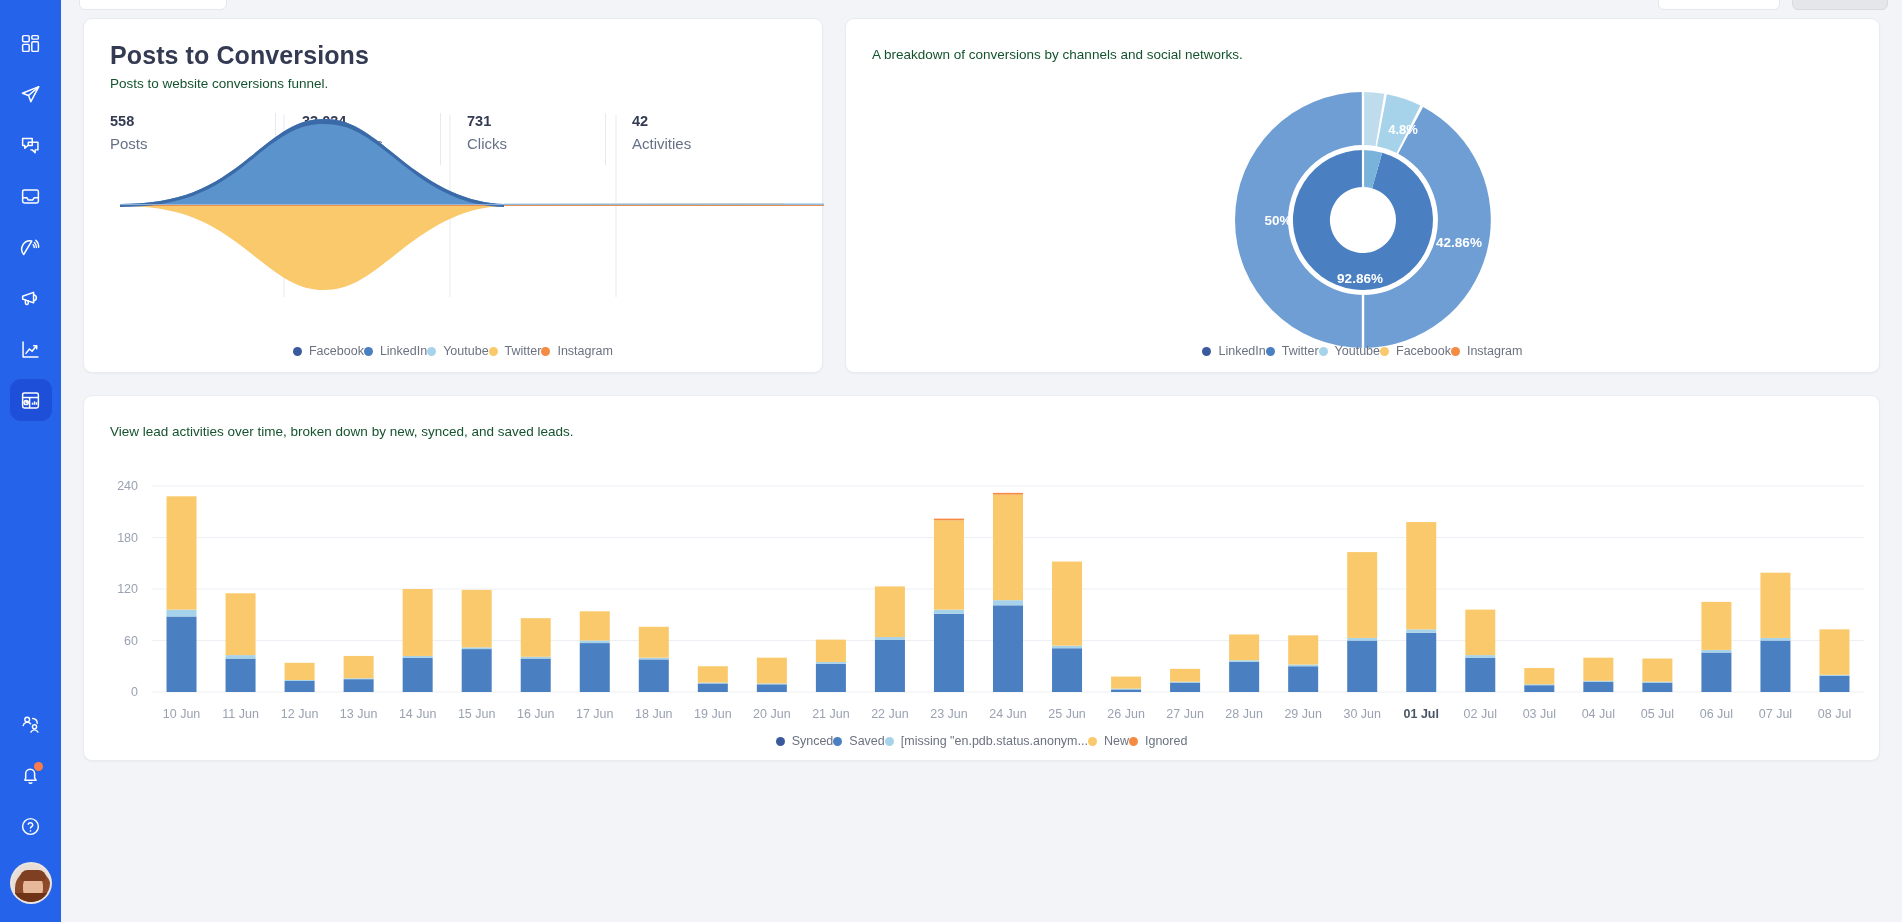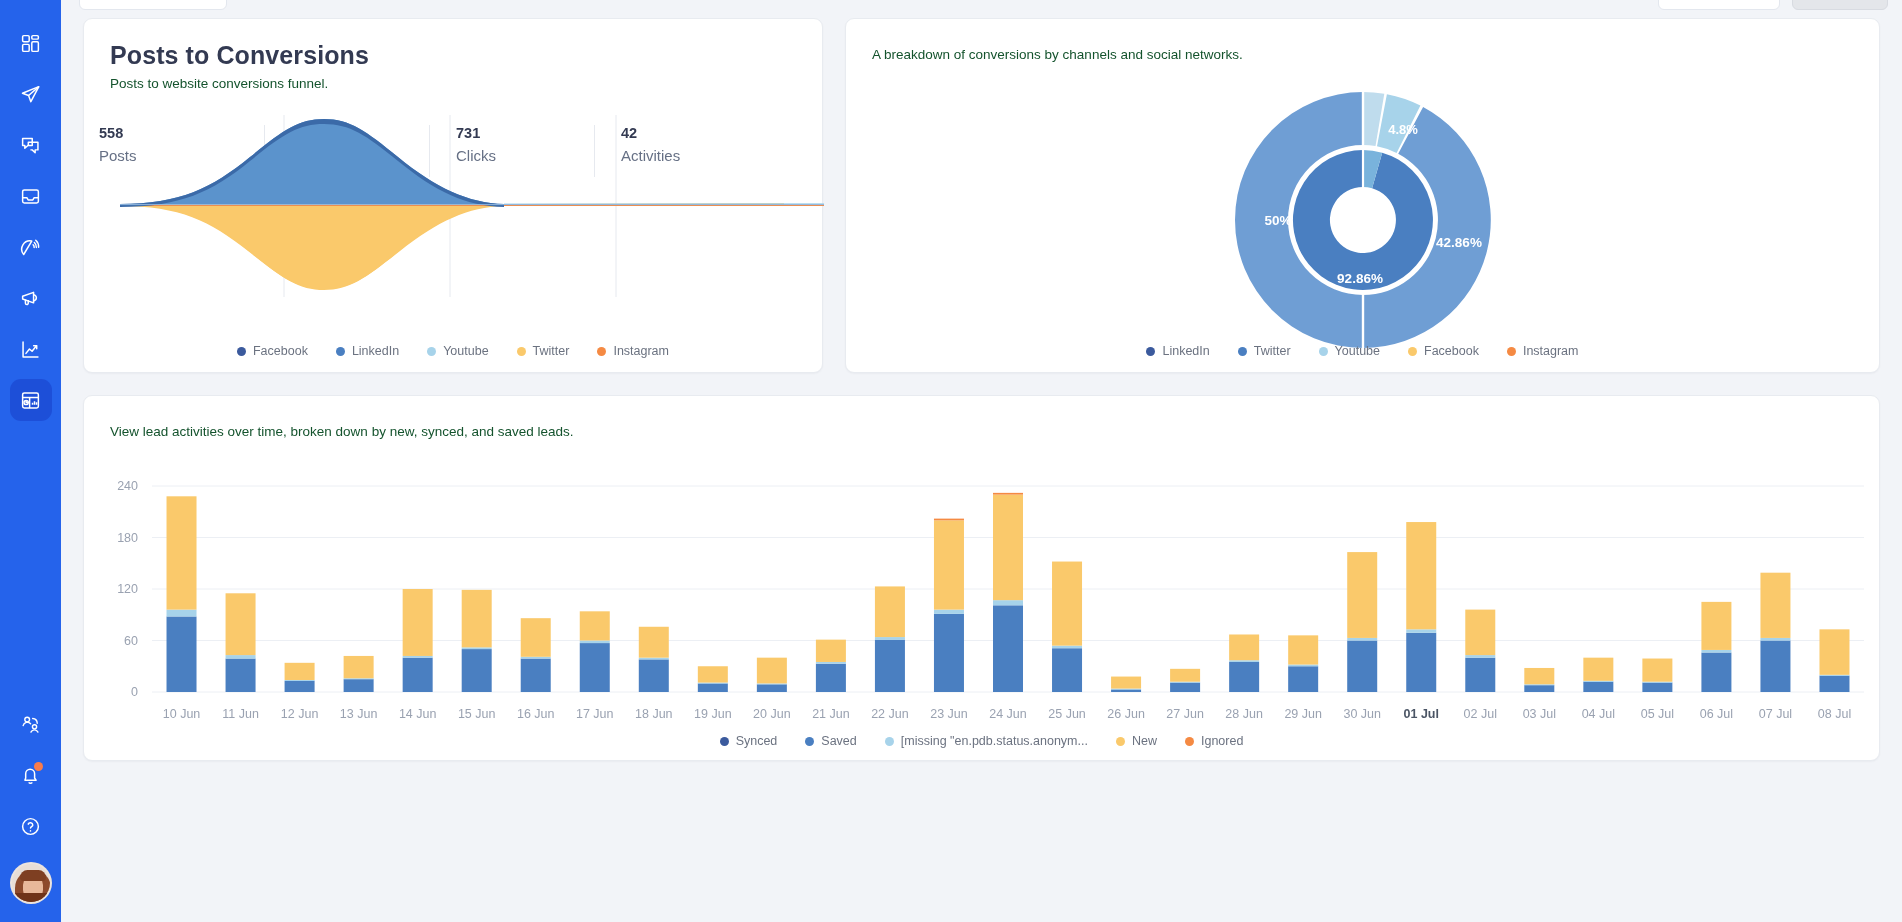--- a/index.html
+++ b/index.html
@@ -70,31 +70,31 @@
   .card-head { padding: 22px 26px 0 26px; }
   .card-title {
     font-size: 25px; font-weight: 700; color: #333a52;
     letter-spacing: .1px;
   }
   .card-sub { font-size: 13.5px; color: #14532d; margin-top: 6px; }
 
   
   .funnel-card { width: 740px; height: 355px; position: relative; }
   .funnel-stats {
-    display: flex; margin-top: 34px; padding: 0 0 0 15px; height: 52px;
+    display: flex; margin-top: 22px; padding: 0 0 0 26px; height: 52px;
   }
   .fstat { position: relative; }
   .fstat + .fstat { border-left: 1px solid #e6e9ef; }
   .fstat-inner { padding-left: 26px; }
   .fstat:first-child .fstat-inner { padding-left: 0; }
   .fstat-val { font-size: 14.5px; font-weight: 700; color: #333a52; }
   .fstat-lbl { font-size: 15px; color: #667085; margin-top: 6px; }
   .funnel-plot { position: absolute; left: 0; top: 96px; width: 740px; height: 200px; }
   .legend {
-    display: flex; justify-content: center; align-items: center; gap: 28px;
+    display: flex; justify-content: center; align-items: center; gap: 0;
     position: absolute; bottom: 14px; left: 0; right: 0;
   }
   .lg-item { display: flex; align-items: center; gap: 7px; cursor: pointer; }
   .lg-dot { width: 9px; height: 9px; border-radius: 50%; display:block; }
   .lg-txt { font-size: 12.5px; color: #6b7280; white-space: nowrap; }
 
   
   .donut-card { flex: 1; height: 355px; position: relative; }
   .donut-wrap { position:absolute; left:0; right:0; top: 78px; height: 250px;
                 display:flex; align-items:center; justify-content:center; }

